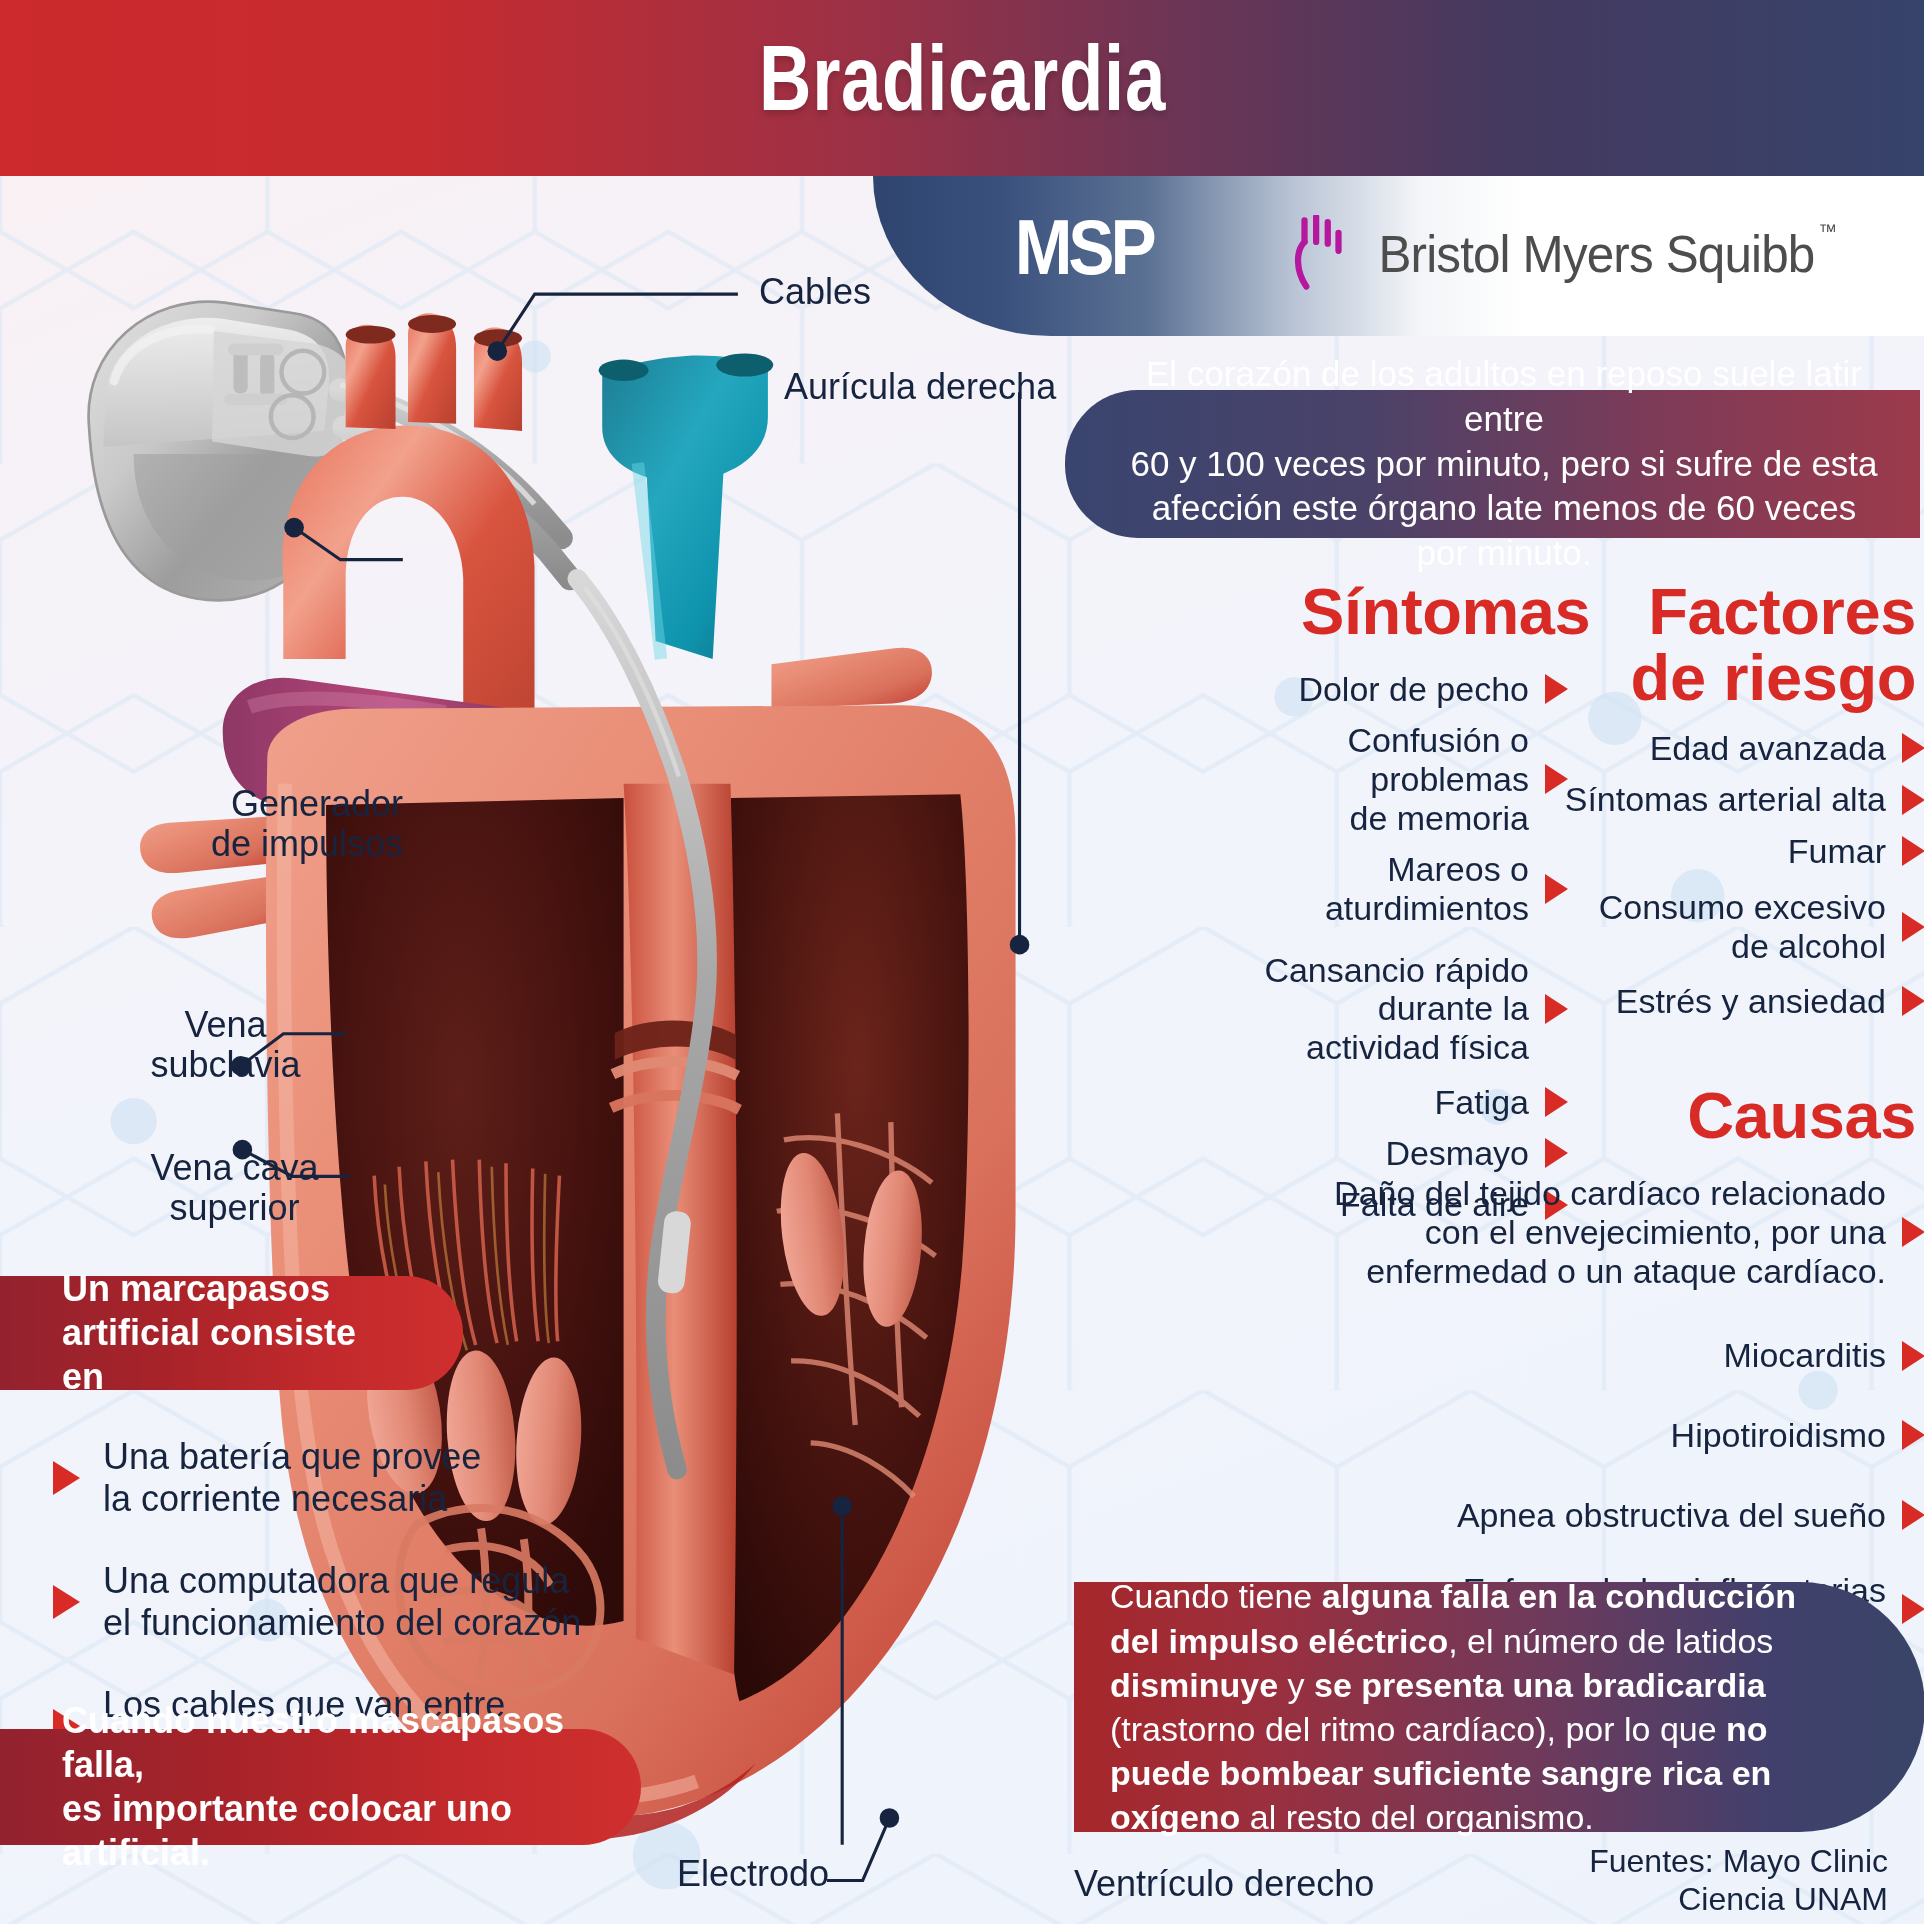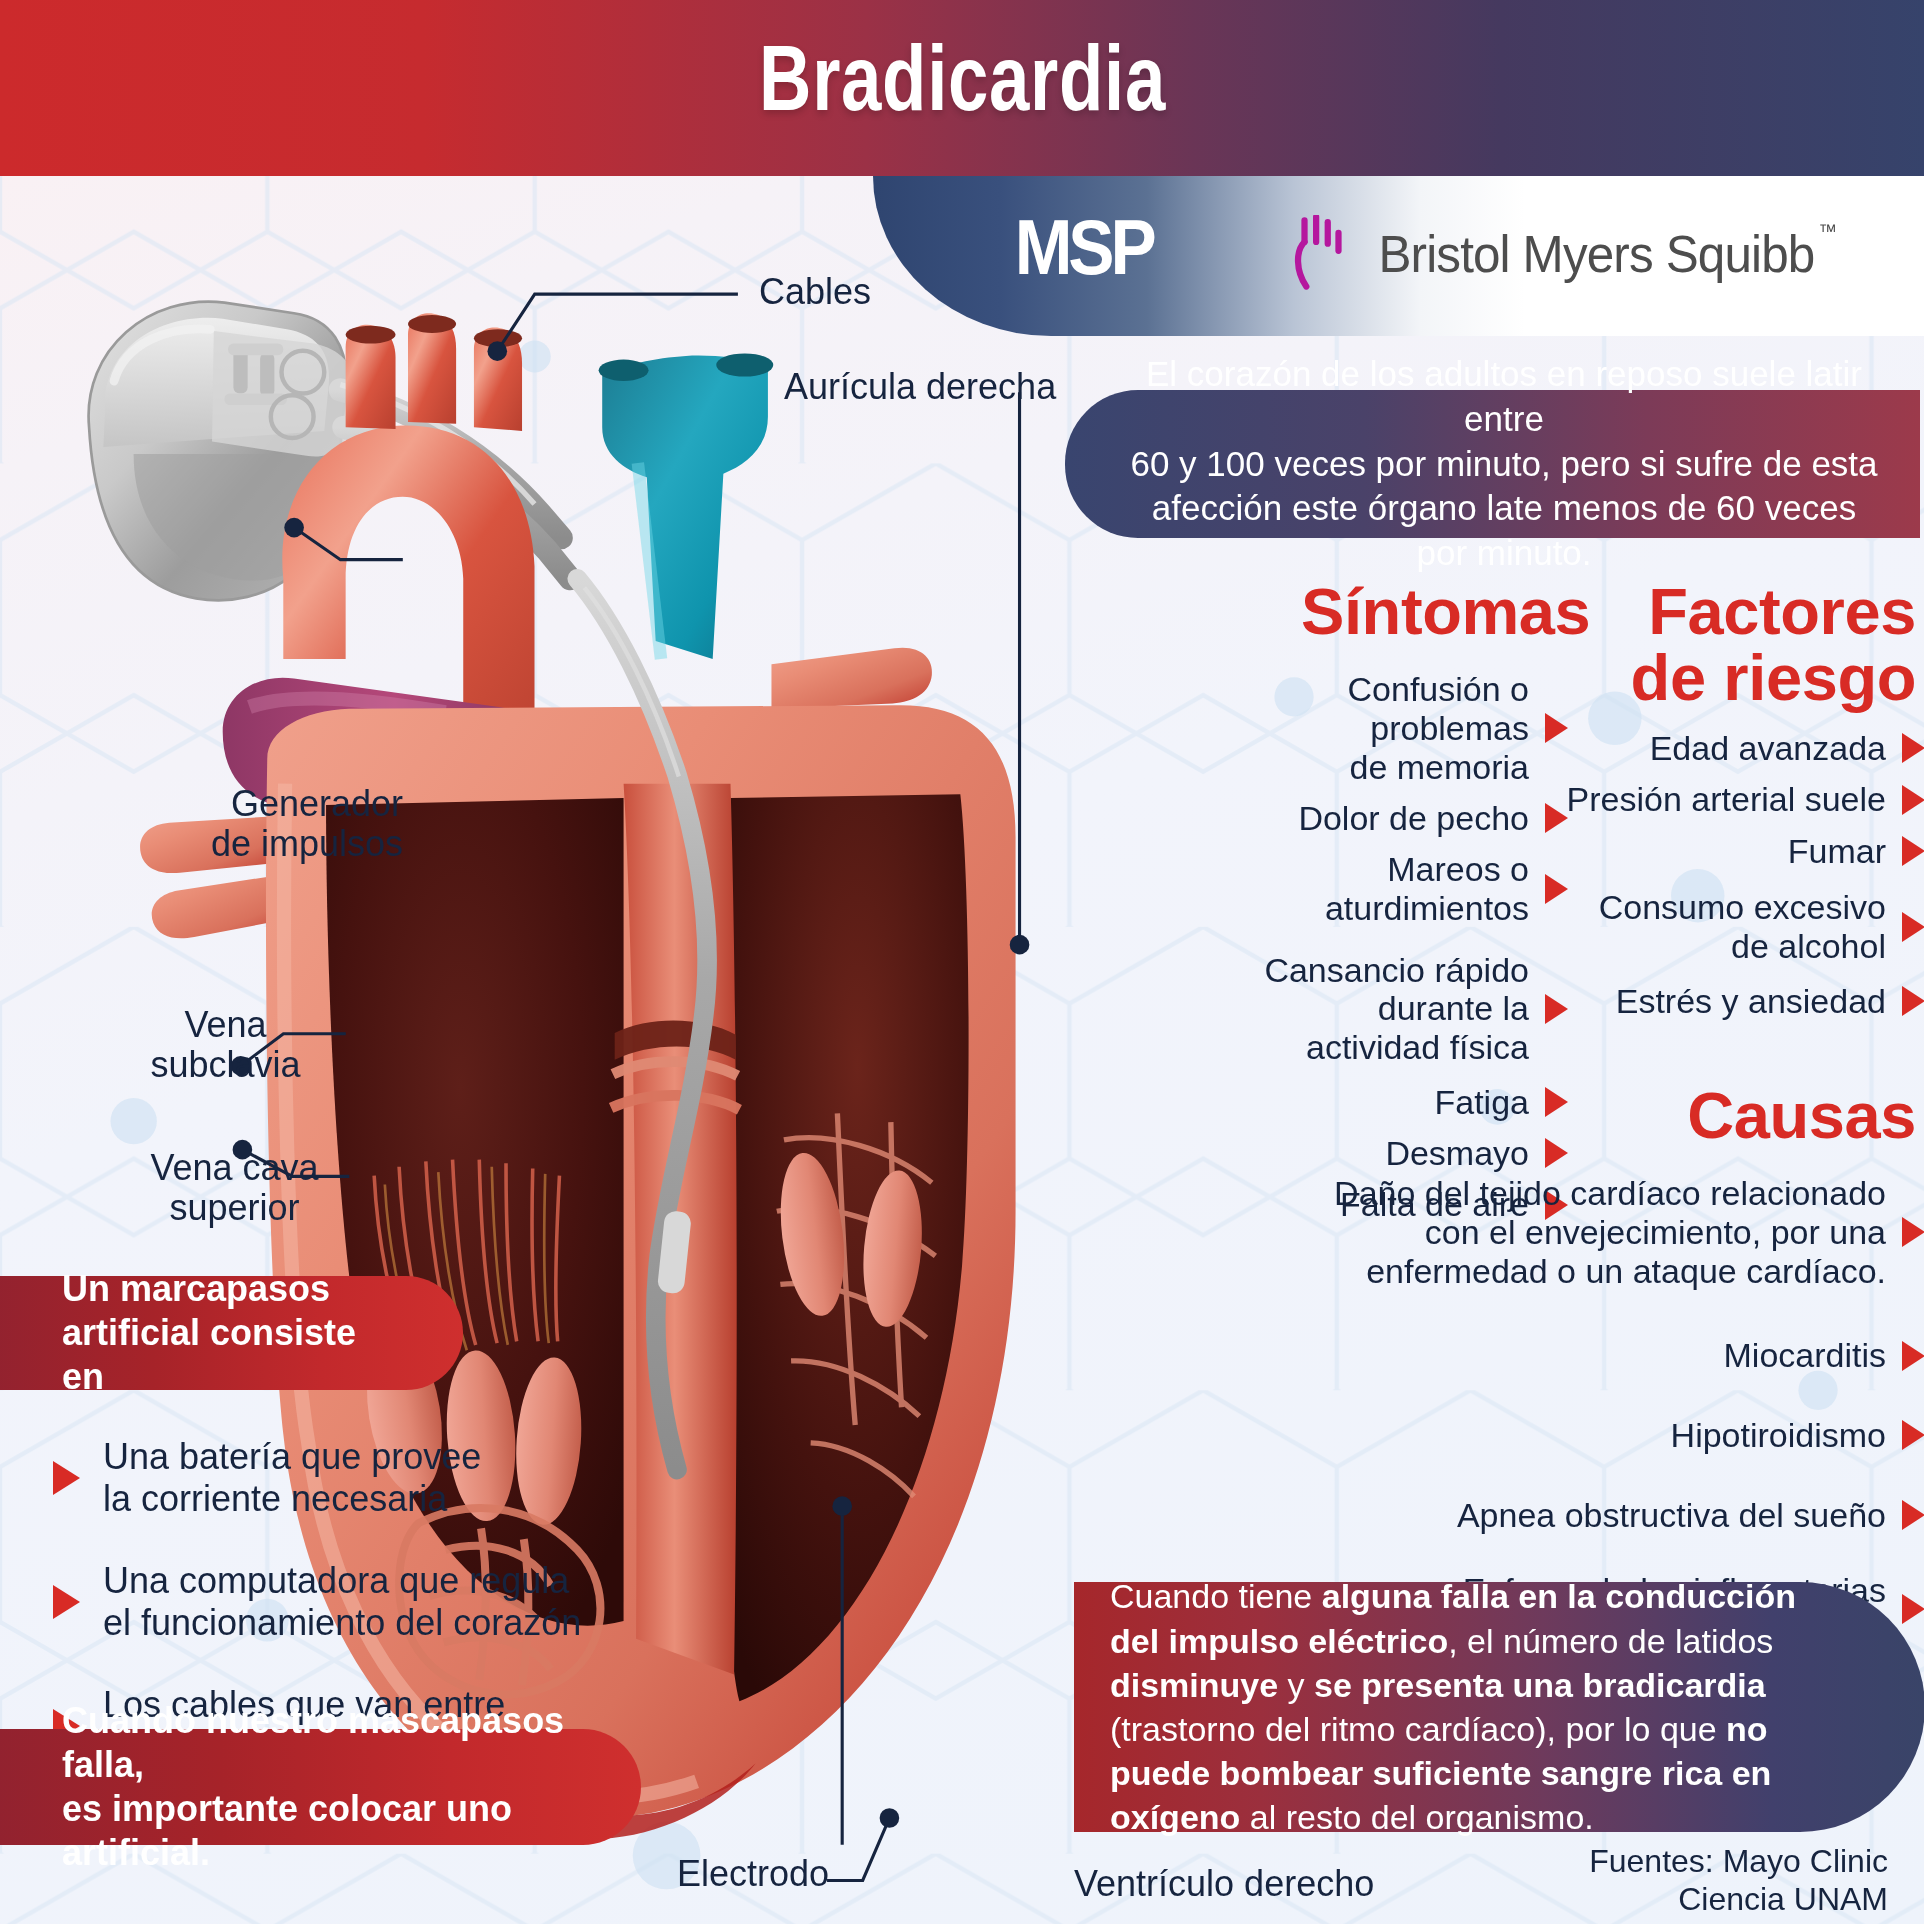--- a/index.html
+++ b/index.html
@@ -387,25 +387,25 @@
     <p>
       <span>El corazón de los adultos en reposo suele latir entre</span><br>
       <b>60 y 100 veces por minuto</b><span>, pero si sufre de esta afección este órgano </span><b>late menos de 60 veces por minuto.</b>
     </p>
   </div>
 
   <div class="sec-h" style="left:1301px;top:579px;width:267px;text-align:right;">Síntomas</div>
 
   <div class="itemlist" style="left:1185px;top:670px;width:383px;">
     <div class="row">
+      <div class="txt">Dolor de pecho</div>
+      <div class="tri-r"></div>
+    </div>
+    <div class="row">
       <div class="txt">Confusión o problemas<br>de memoria</div>
-      <div class="tri-r"></div>
-    </div>
-    <div class="row">
-      <div class="txt">Dolor de pecho</div>
       <div class="tri-r"></div>
     </div>
     <div class="row">
       <div class="txt">Mareos o aturdimientos</div>
       <div class="tri-r"></div>
     </div>
     <div class="row" style="margin-top:23px;">
       <div class="txt">Cansancio rápido<br>durante la<br>actividad física</div>
       <div class="tri-r"></div>
     </div>
@@ -424,21 +424,21 @@
   </div>
 
   <div class="sec-h" style="left:1568px;top:579px;width:348px;text-align:right;">Factores<br>de riesgo</div>
 
   <div class="itemlist" style="left:1533px;top:729px;width:392px;">
     <div class="row">
       <div class="txt">Edad avanzada</div>
       <div class="tri-r"></div>
     </div>
     <div class="row">
-      <div class="txt">Presión arterial suele</div>
+      <div class="txt">Síntomas arterial alta</div>
       <div class="tri-r"></div>
     </div>
     <div class="row">
       <div class="txt">Fumar</div>
       <div class="tri-r"></div>
     </div>
     <div class="row" style="margin-top:18px;">
       <div class="txt">Consumo excesivo<br>de alcohol</div>
       <div class="tri-r"></div>
     </div>

